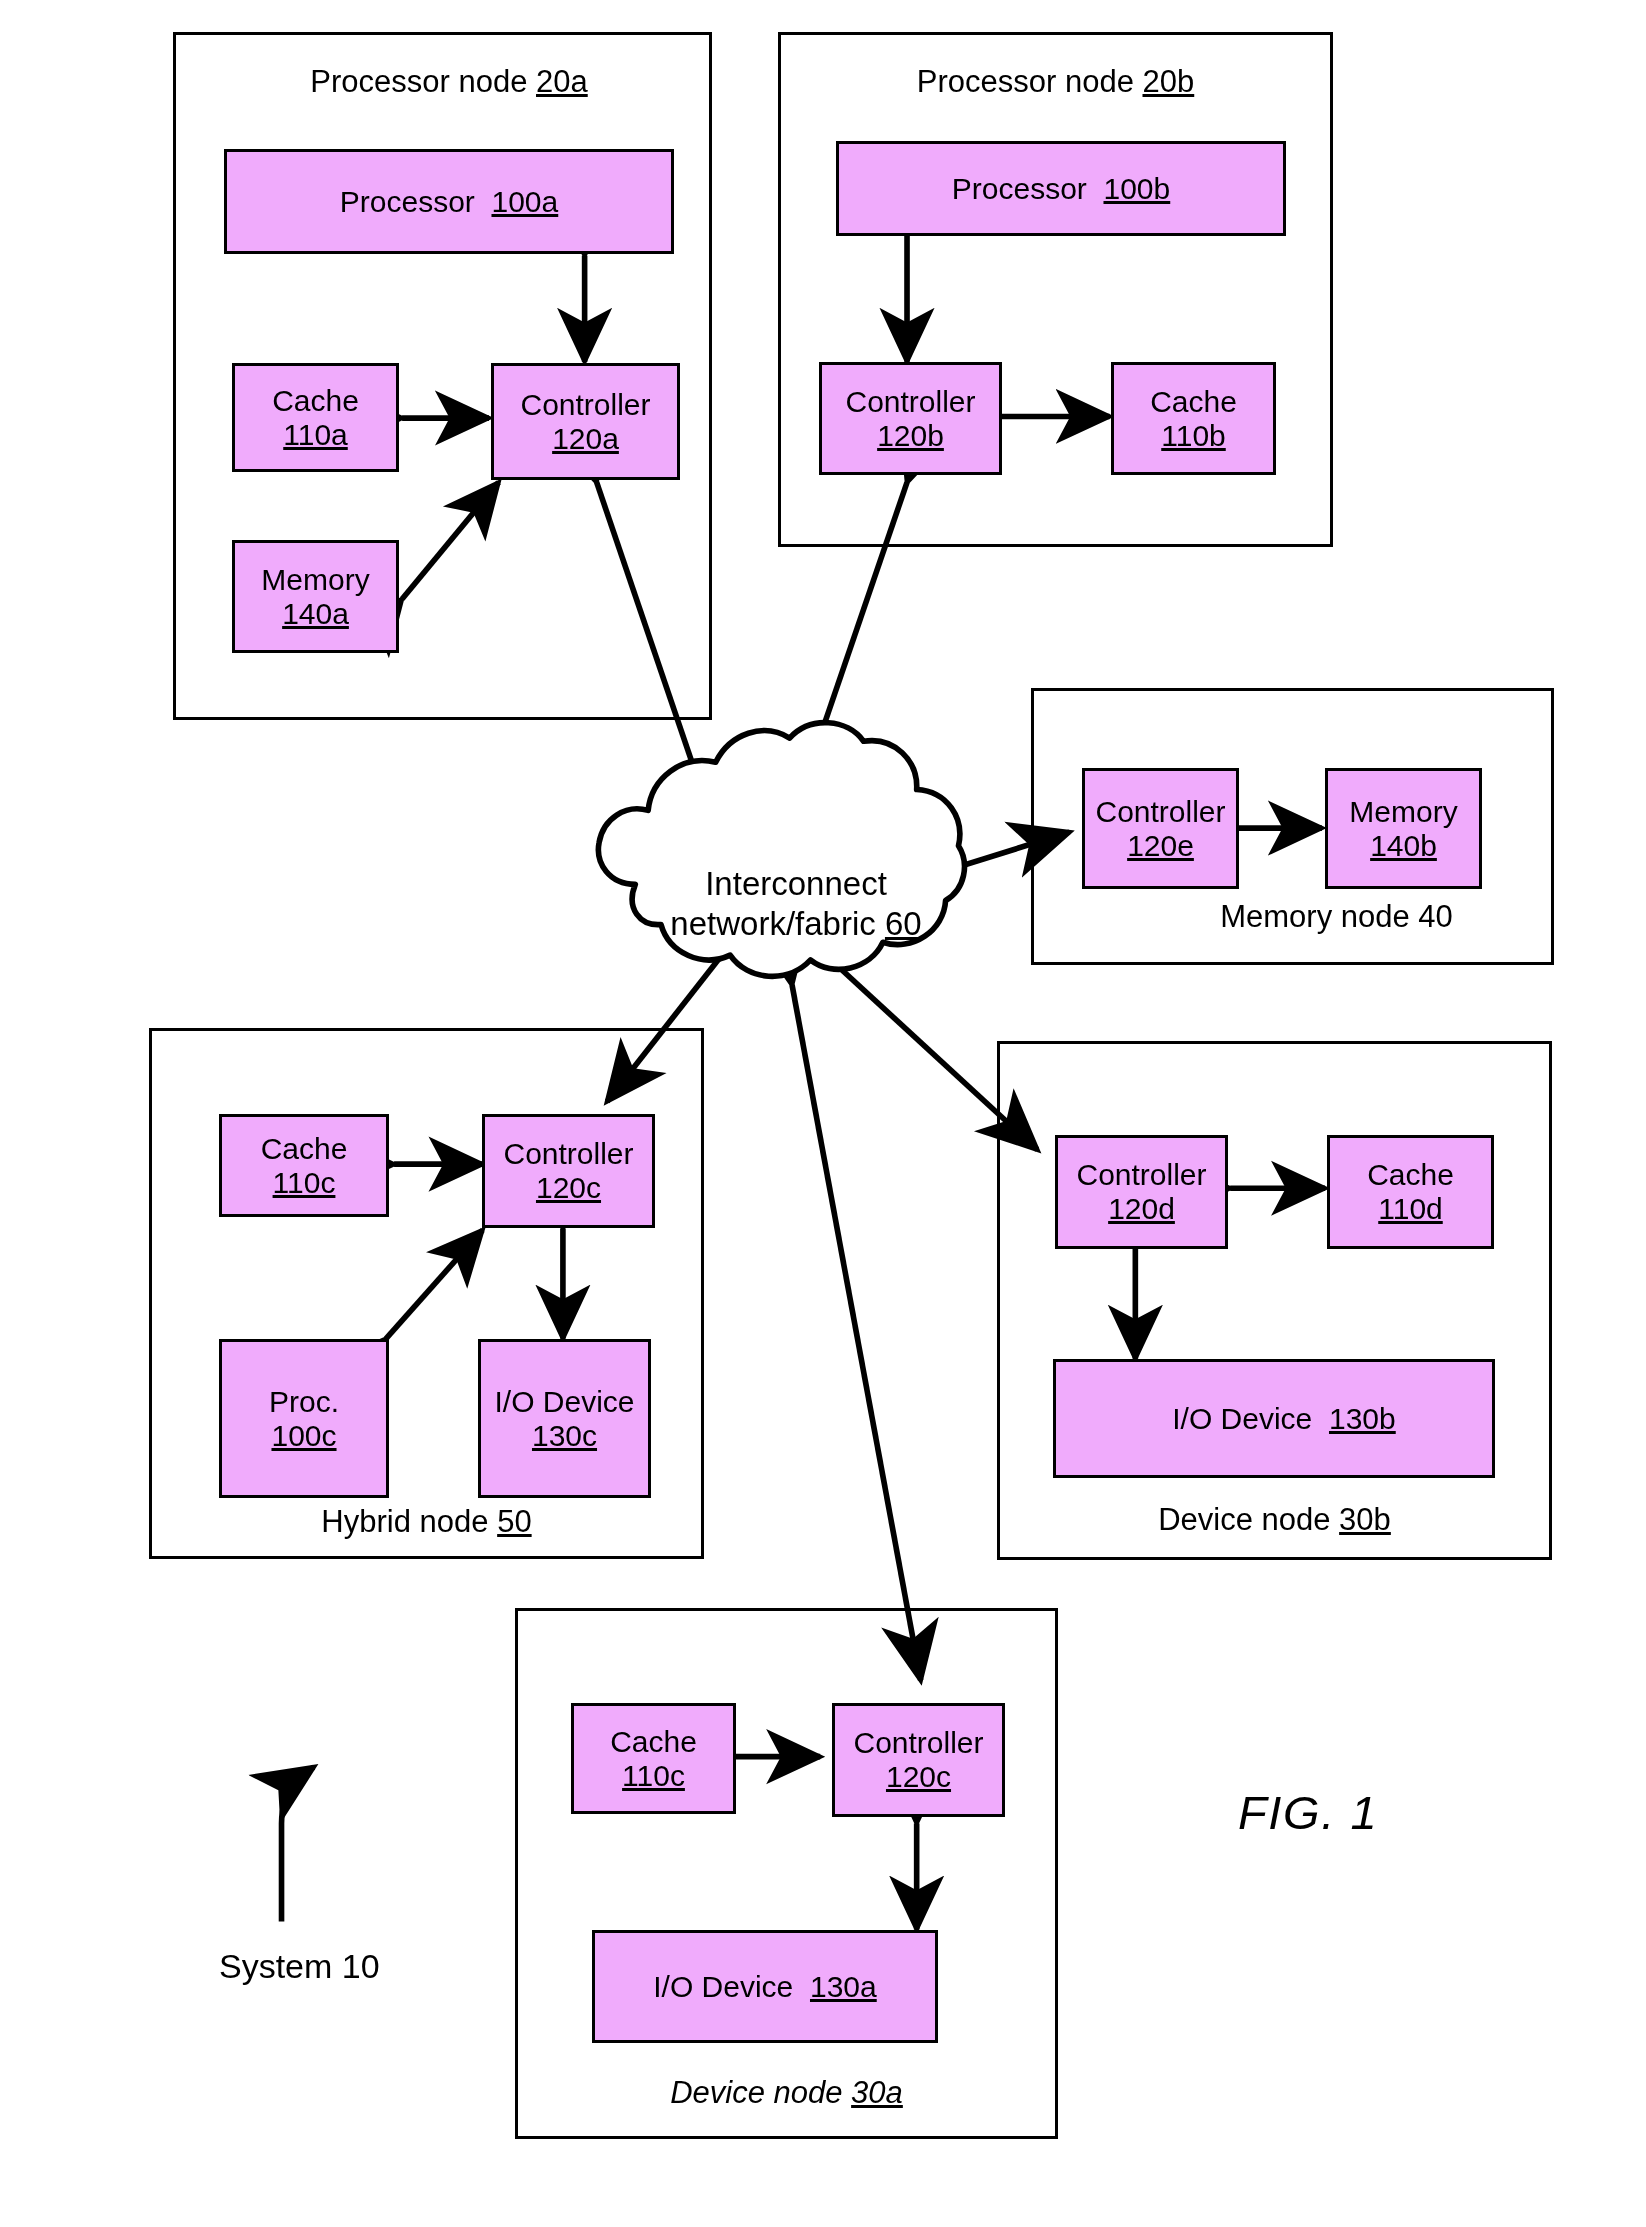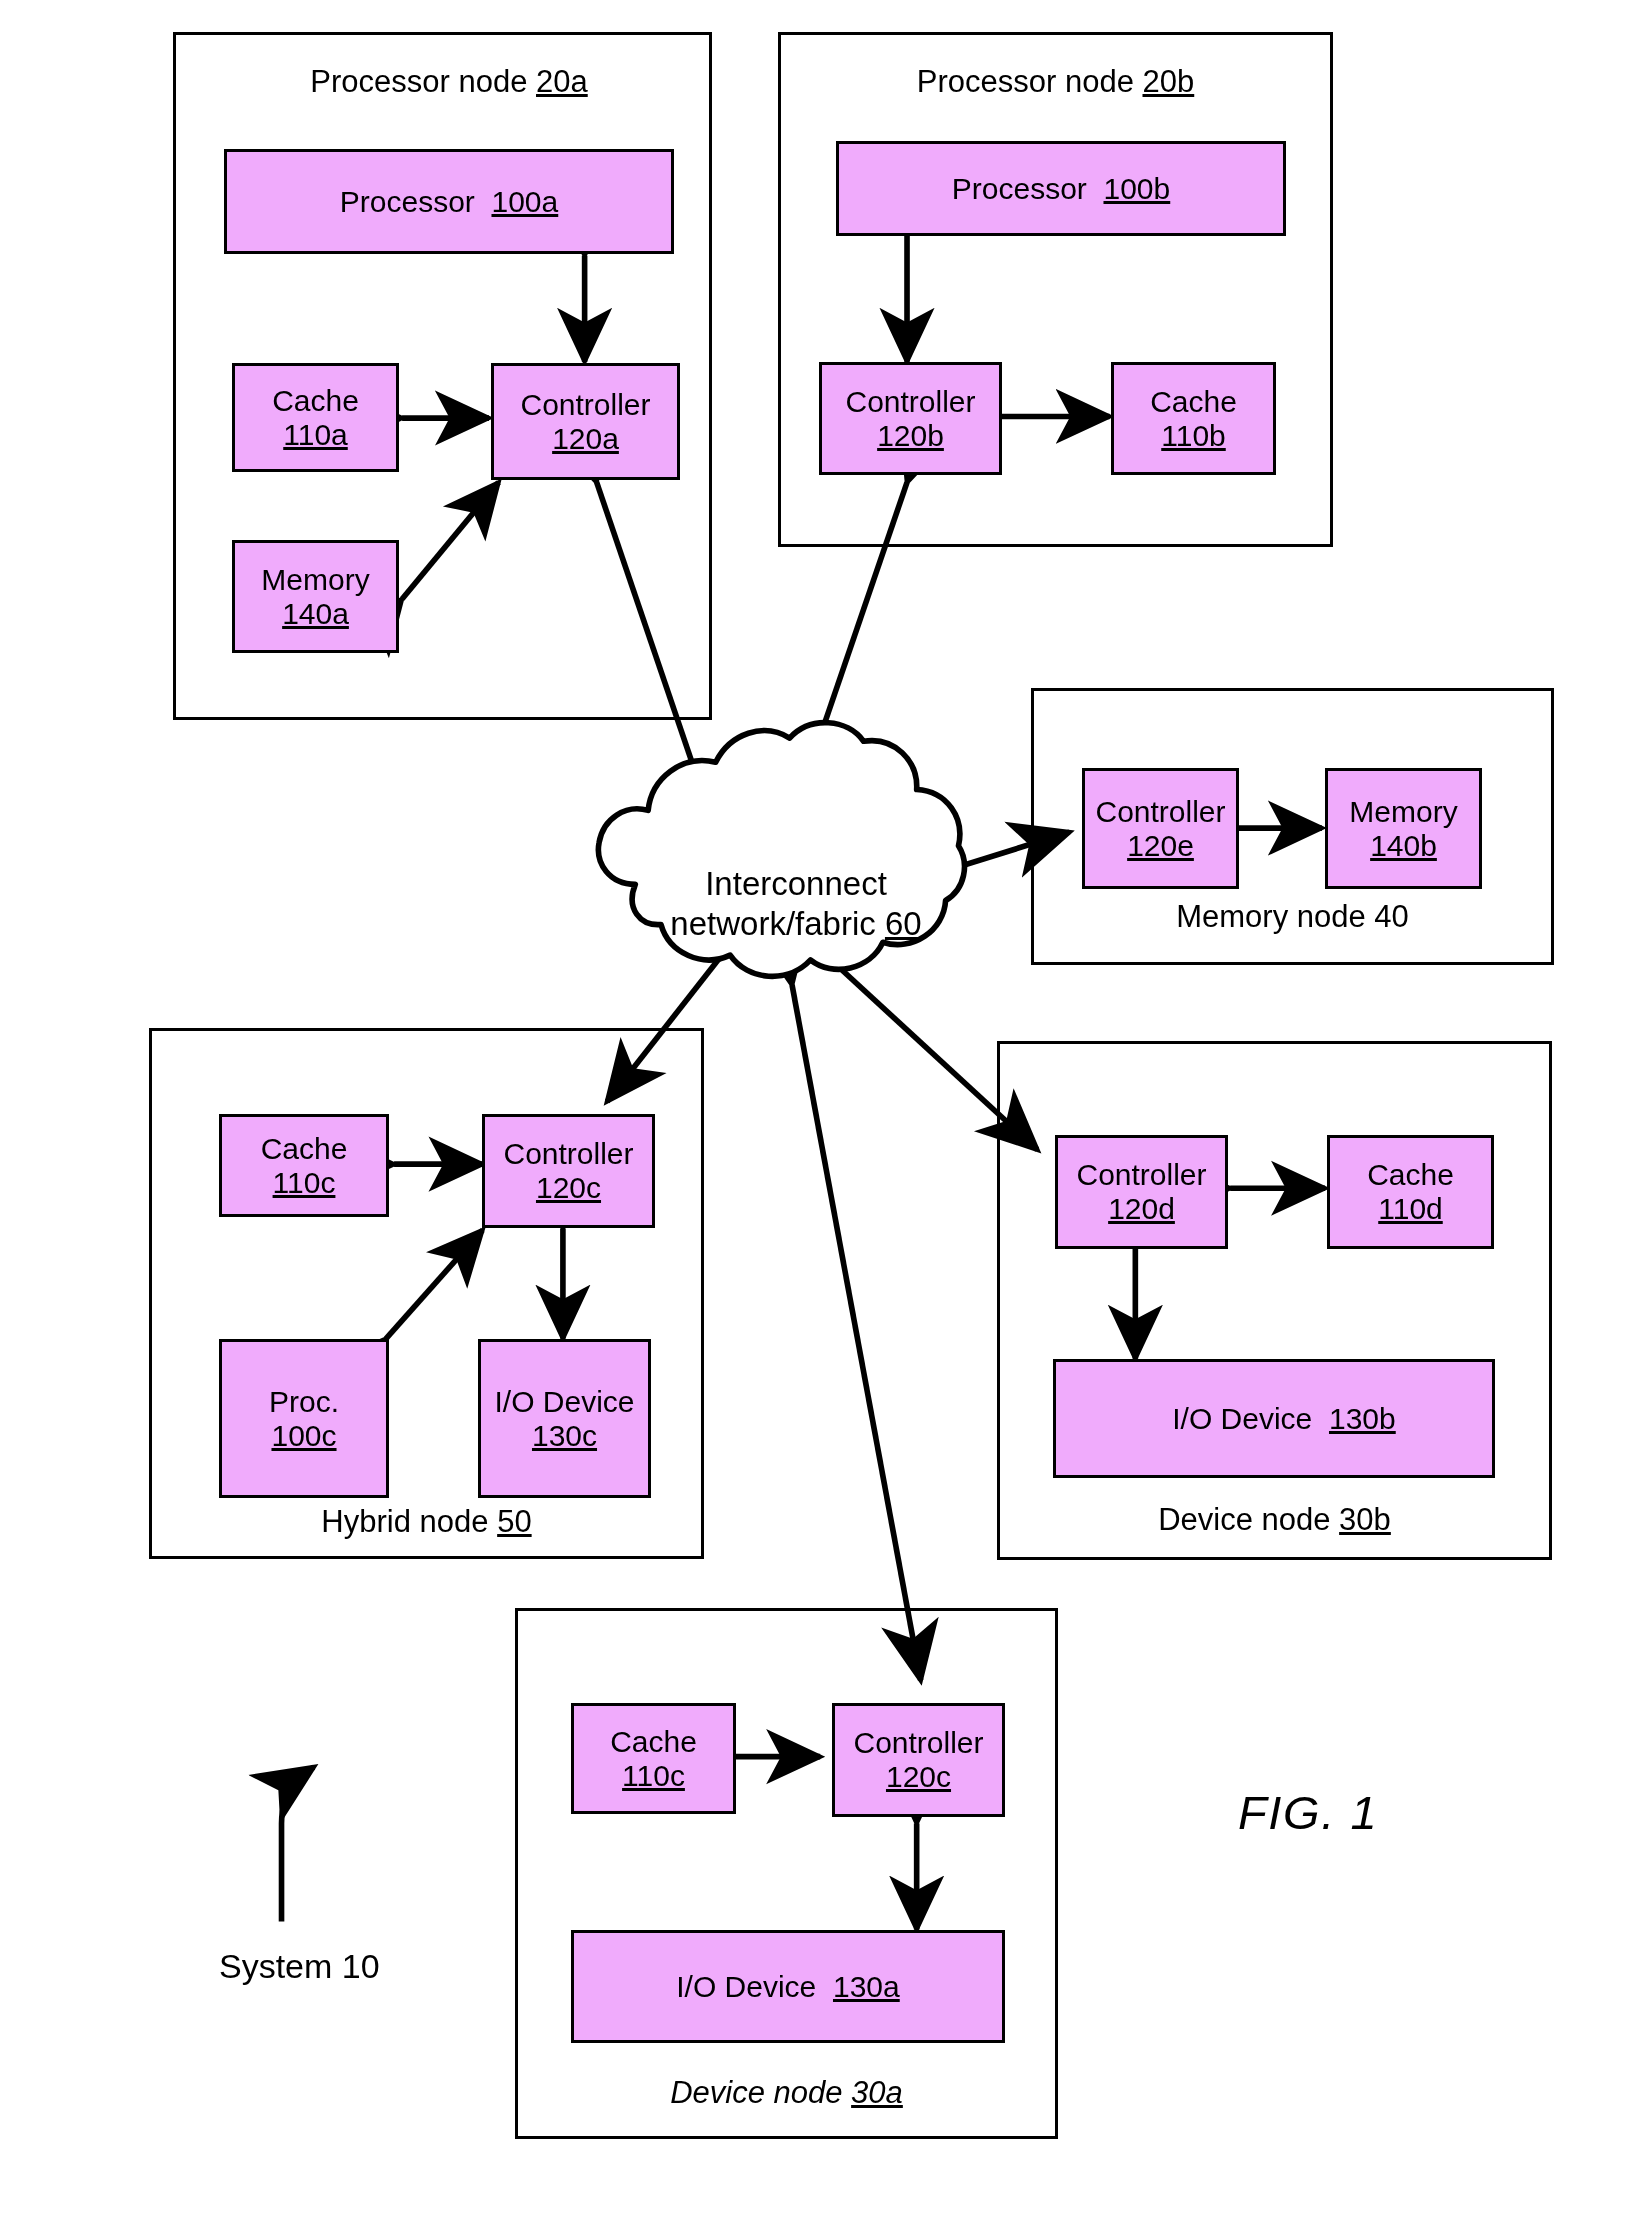--- a/index.html
+++ b/index.html
@@ -213,21 +213,21 @@
   <div class="inner-box" style="left:1082px; top:768px; width:157px; height:121px;">
     <span class="t2 ib-line">Controller</span>
     <span class="t2 u ib-line">120e</span>
   </div>
 
   <div class="inner-box" style="left:1325px; top:768px; width:157px; height:121px;">
     <span class="t2 ib-line">Memory</span>
     <span class="t2 u ib-line">140b</span>
   </div>
 
-  <div class="lbl t1" style="left:1031px; top:899px; width:523px;">
+  <div class="lbl t1" style="left:1031px; top:899px; width:523px;padding-left:44px;">
     <span>Memory node 40</span>
   </div>
 
   <div class="node-box" style="left:149px; top:1028px; width:555px; height:531px;"></div>
 
   <div class="inner-box" style="left:219px; top:1114px; width:170px; height:103px;">
     <span class="t2 ib-line">Cache</span>
     <span class="t2 u ib-line">110c</span>
   </div>
 
@@ -277,21 +277,21 @@
   <div class="inner-box" style="left:571px; top:1703px; width:165px; height:111px;">
     <span class="t2 ib-line">Cache</span>
     <span class="t2 u ib-line">110c</span>
   </div>
 
   <div class="inner-box" style="left:832px; top:1703px; width:173px; height:114px;">
     <span class="t2 ib-line">Controller</span>
     <span class="t2 u ib-line">120c</span>
   </div>
 
-  <div class="inner-box" style="left:571px; top:1930px; width:434px; height:113px;">
+  <div class="inner-box" style="left:592px; top:1930px; width:346px; height:113px;">
     <div class="t2">
       <span>I/O Device</span>&nbsp;&nbsp;<span class="u">130a</span>
     </div>
   </div>
 
   <div class="lbl t1" style="left:515px; top:2075px; width:543px;font-style:italic;">
     <span>Device node </span><span class="u">30a</span>
   </div>
 
   <div class="sys" style="left:219px; top:1930px;">System 10</div>

